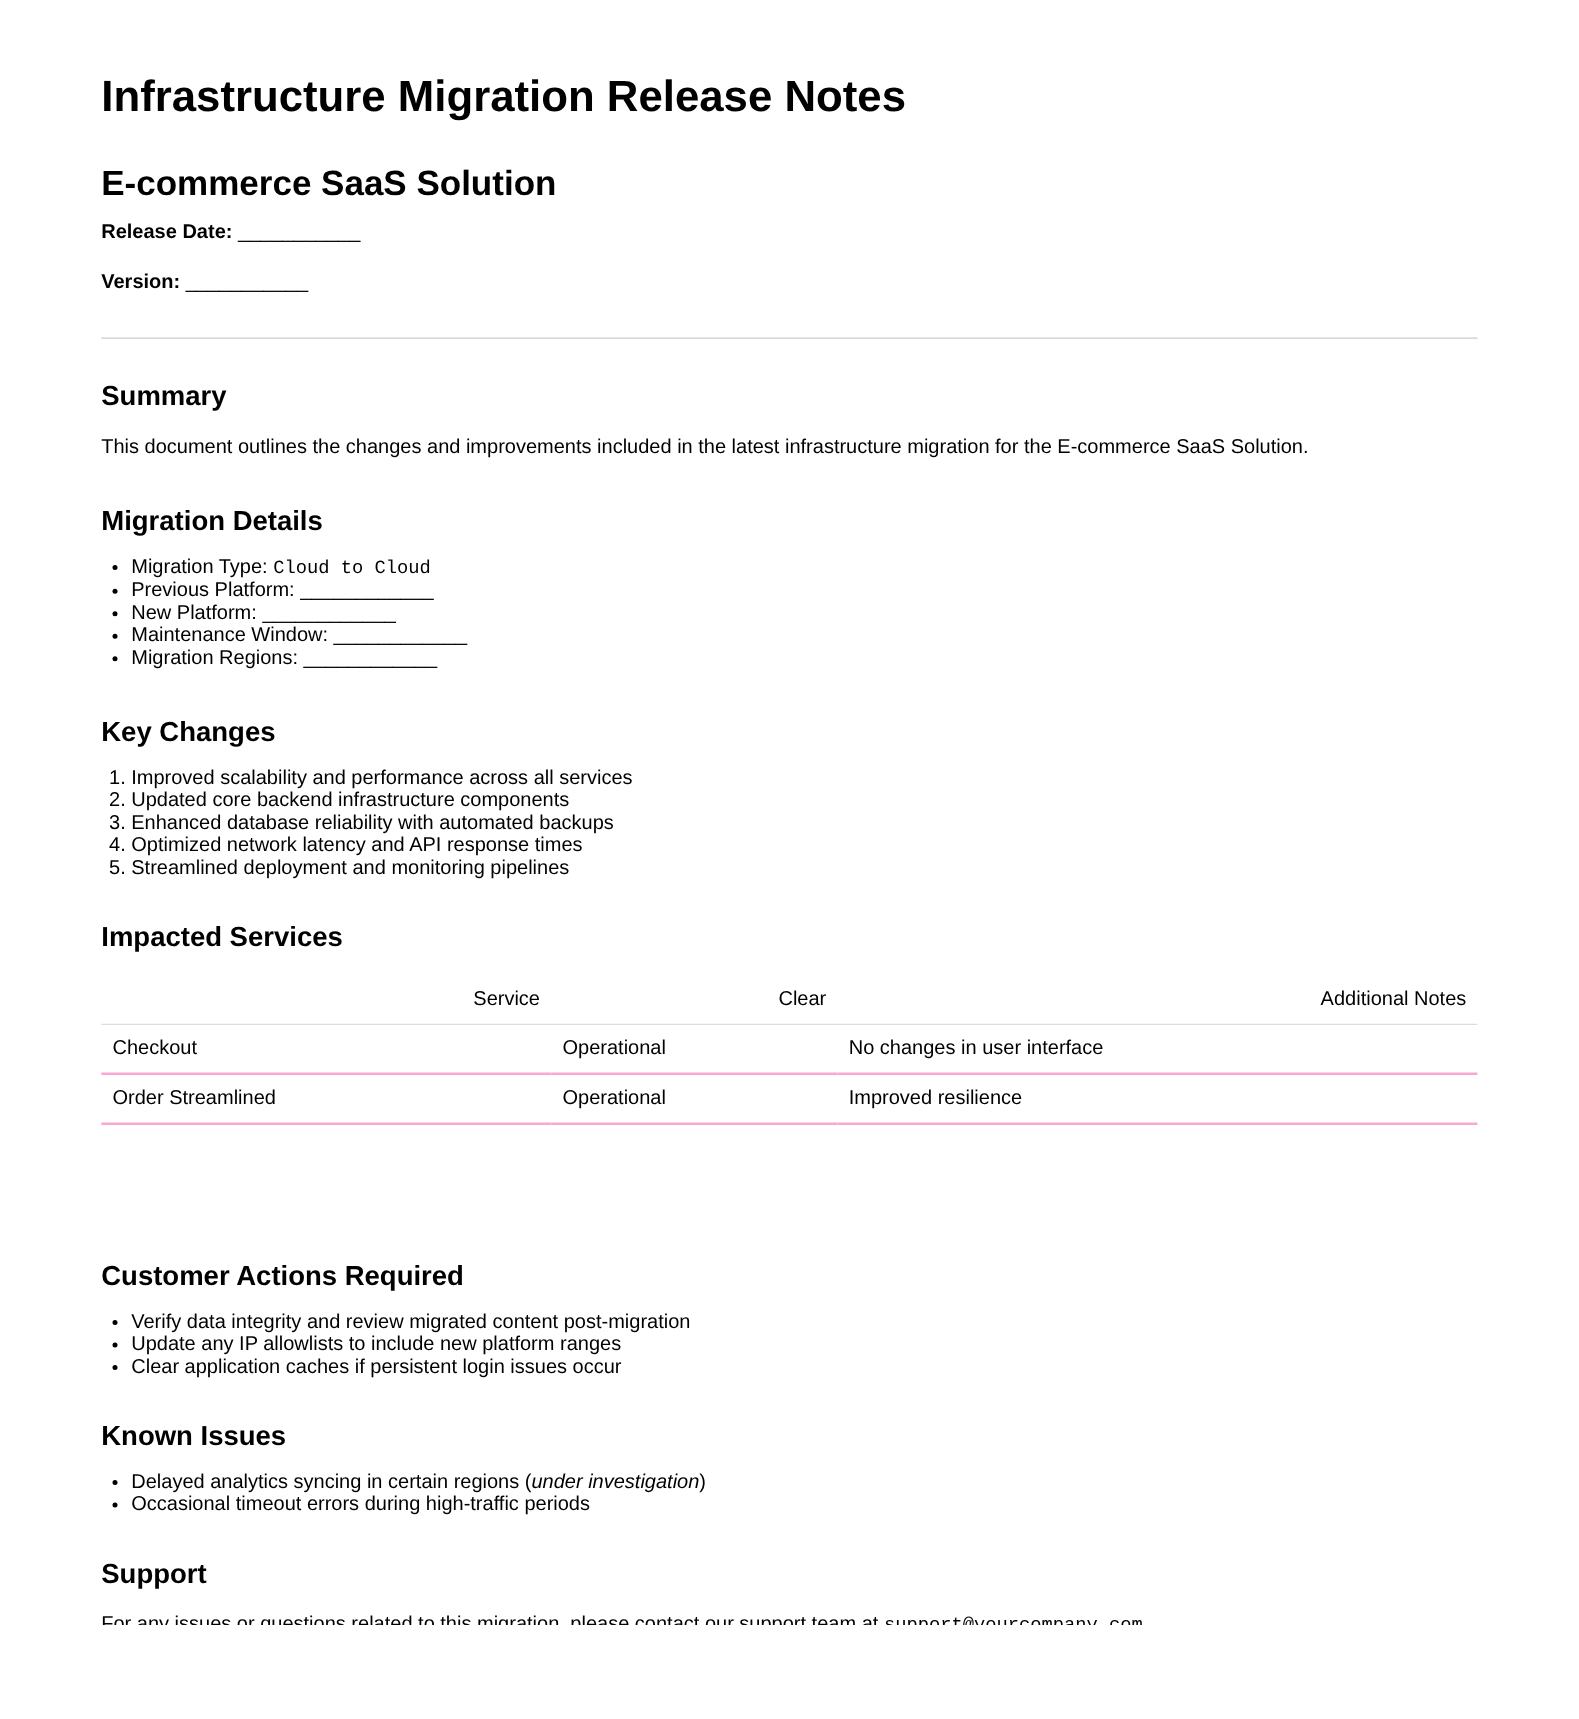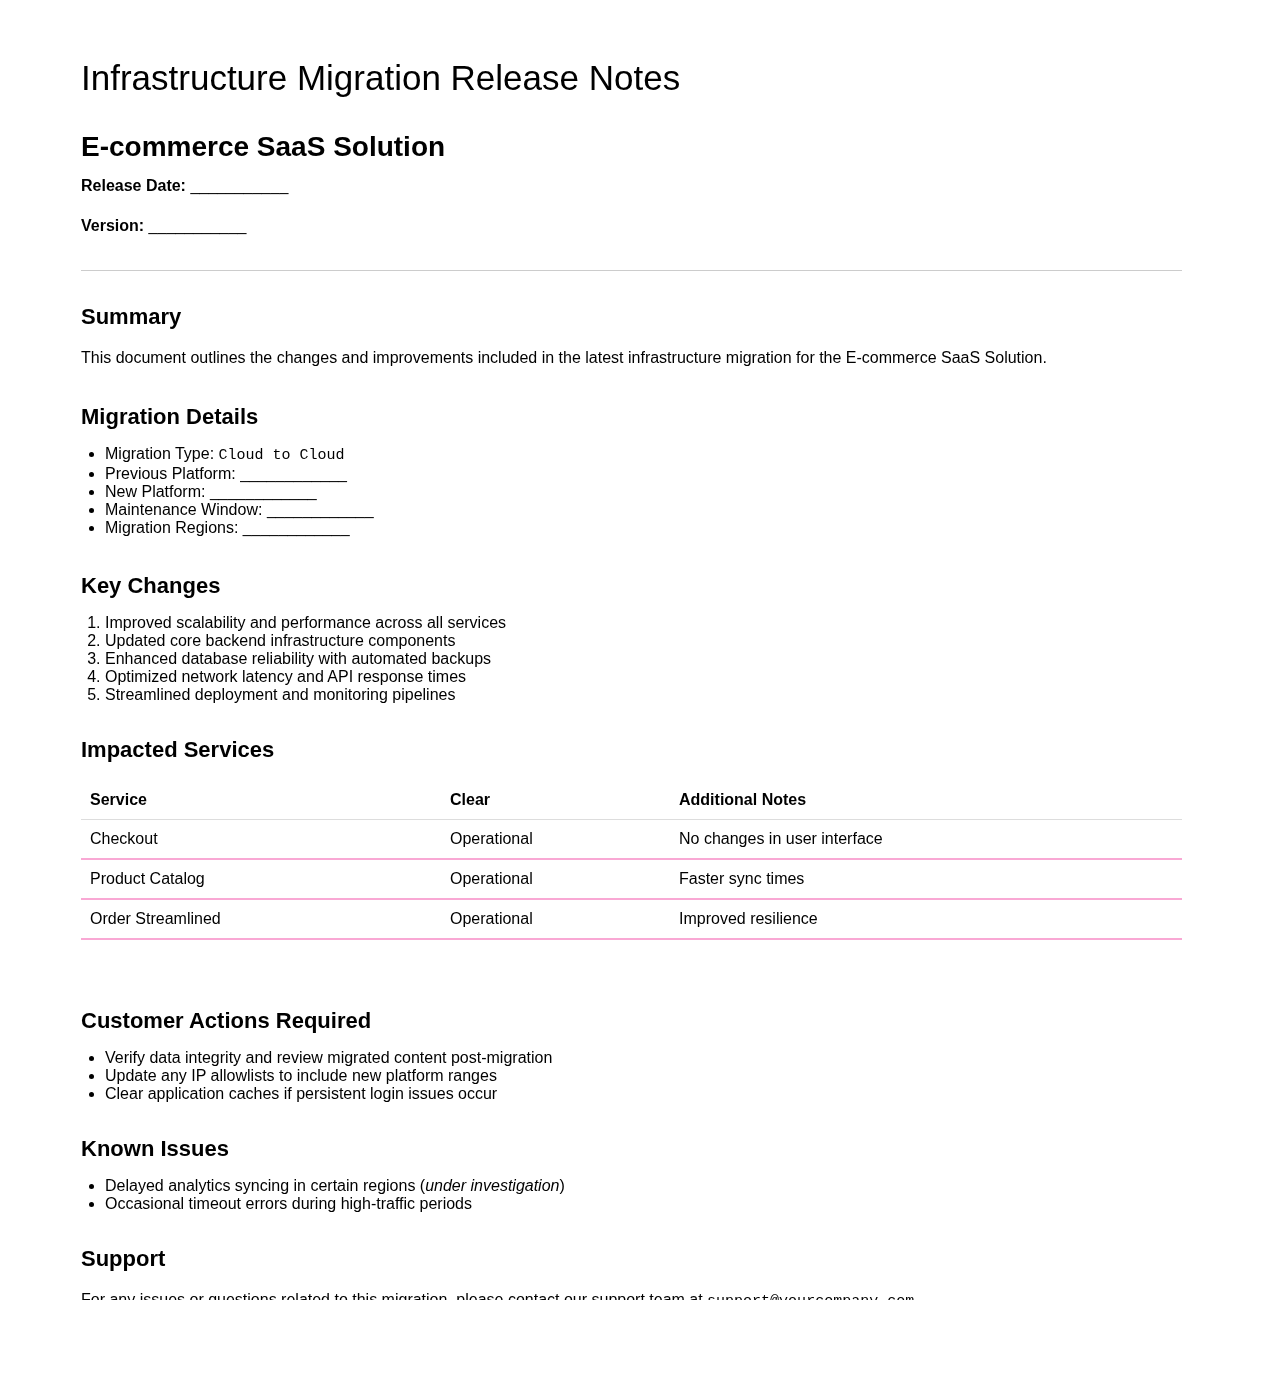--- a/index.html
+++ b/index.html
@@ -1,30 +1,30 @@
 <!DOCTYPE html>
 <html><head>
 <meta charset="utf-8">
 <style>
   html, body { margin: 0; padding: 0; background: #ffffff; }
   body { width: 1263px; height: 1375px; overflow: hidden; font-family: "Liberation Sans", sans-serif; color: #000; }
   .viewport { position: absolute; left: 0; top: 0; width: 1263px; height: 1300px; overflow: hidden; }
   .page { position: absolute; left: 81px; top: 0; width: 1101px; }
-  h1 { font-size: 35px; font-weight: normal; margin: 0; position: absolute; top: 58px; left: 0; white-space: nowrap; }
+  h1 { font-size: 35px; font-weight: bold; margin: 0; position: absolute; top: 58px; left: 0; white-space: nowrap; }
   h2.sub { font-size: 28px; font-weight: bold; margin: 0; position: absolute; top: 131px; left: 0; }
   .meta { font-size: 16px; font-weight: bold; margin: 0; position: absolute; left: 0; }
   .meta .blank { font-weight: normal; }
   hr.divider { position: absolute; left: 0; top: 270px; width: 1101px; margin: 0; border: 0; border-top: 1px solid #cccccc; }
   .sec { position: absolute; left: 0; font-size: 22px; font-weight: bold; margin: 0; }
   p.body { position: absolute; left: 0; font-size: 16px; margin: 0; white-space: nowrap; }
   ul, ol { position: absolute; left: 0; margin: 0; padding-left: 24px; font-size: 16px; line-height: 18px; }
   ul li, ol li { margin: 0; padding: 0; }
   code, .mono { font-family: "Liberation Mono", monospace; font-size: 15px; }
   table { position: absolute; left: 0; top: 780px; width: 1101px; border-collapse: collapse; font-size: 16px; }
-  th { text-align: left; font-weight: bold; padding: 0 9px; height: 39px; border-bottom: 1px solid #dddddd; }
+  th { text-align: right; font-weight: normal; padding: 0 9px; height: 39px; border-bottom: 1px solid #dddddd; }
   td { padding: 0 9px; height: 38px; border-bottom: 2px solid #f9a8d4; }
   .col1 { width: 342px; } .col2 { width: 211px; }
 </style>
 </head>
 <body>
 
 <div class="viewport">
 <div class="page">
 
   <h1>Infrastructure Migration Release Notes</h1>
@@ -71,25 +71,20 @@
         <th>Additional Notes</th>
       </tr>
     </thead>
     <tbody>
       <tr>
         <td>Checkout</td>
         <td>Operational</td>
         <td>No changes in user interface</td>
       </tr>
       <tr>
-        <td>Product Catalog</td>
-        <td>Operational</td>
-        <td>Faster sync times</td>
-      </tr>
-      <tr>
         <td>Order Streamlined</td>
         <td>Operational</td>
         <td>Improved resilience</td>
       </tr>
     </tbody>
   </table>
 
   <h3 class="sec" style="top:1008px">Customer Actions Required</h3>
   <ul style="top:1049px">
     <li>Verify data integrity and review migrated content post-migration</li>

